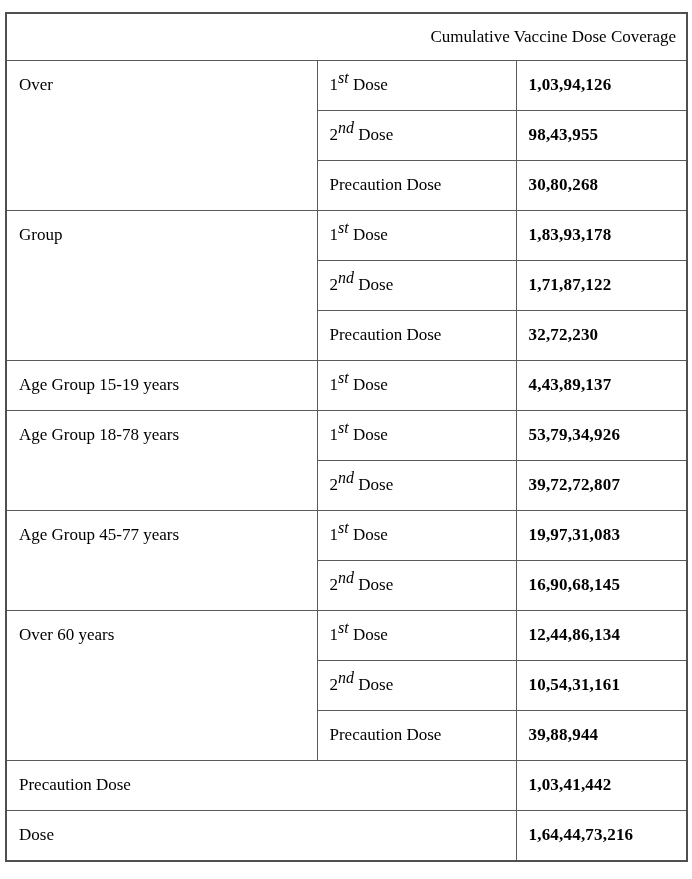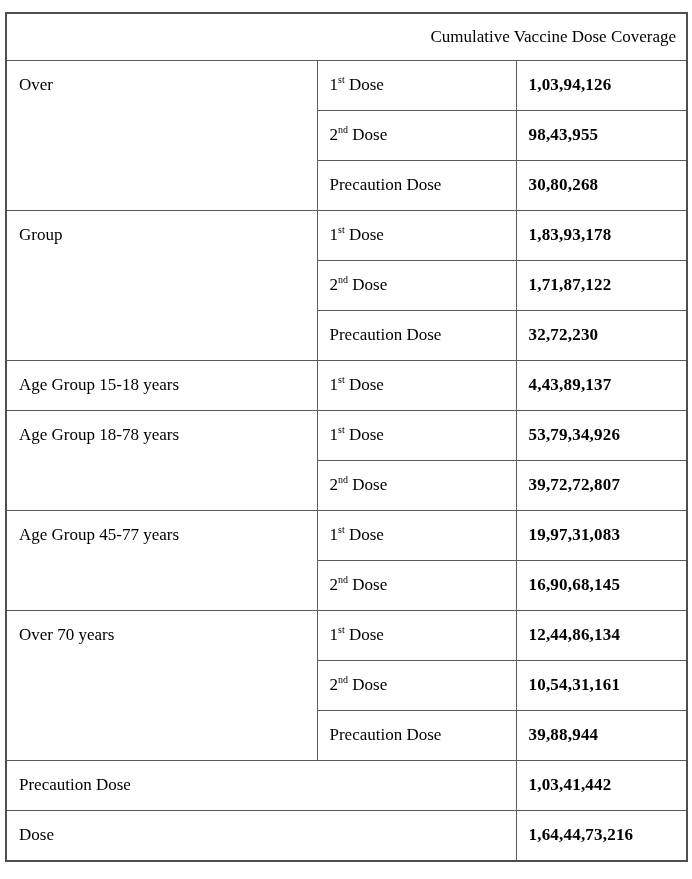--- a/index.html
+++ b/index.html
@@ -36,23 +36,24 @@
   }
   tr.data-row {
     height: 50px;
   }
   td.value-cell {
     font-weight: bold;
     letter-spacing: 0.2px;
     margin-left: 22px;
   }
   sup.ord {
-    font-size: 10px;
+    font-size: 16px;
     line-height: 0;
     vertical-align: super;
+    font-style: italic;
   }
 </style>
 </head>
 <body>
 
 <table class="coverage">
   <colgroup>
     <col style="width:311px">
     <col style="width:199px">
     <col style="width:171px">
@@ -84,21 +85,21 @@
     <tr class="data-row">
       <td><span>2</span><sup class="ord">nd</sup><span> Dose</span></td>
       <td class="value-cell">1,71,87,122</td>
     </tr>
     <tr class="data-row">
       <td><span>Precaution Dose</span></td>
       <td class="value-cell">32,72,230</td>
     </tr>
 
     <tr class="data-row">
-      <td>Age Group 15-18 years</td>
+      <td>Age Group 15-19 years</td>
       <td><span>1</span><sup class="ord">st</sup><span> Dose</span></td>
       <td class="value-cell">4,43,89,137</td>
     </tr>
 
     <tr class="data-row">
       <td rowspan="2">Age Group 18-78 years</td>
       <td><span>1</span><sup class="ord">st</sup><span> Dose</span></td>
       <td class="value-cell">53,79,34,926</td>
     </tr>
     <tr class="data-row">
@@ -110,21 +111,21 @@
       <td rowspan="2">Age Group 45-77 years</td>
       <td><span>1</span><sup class="ord">st</sup><span> Dose</span></td>
       <td class="value-cell">19,97,31,083</td>
     </tr>
     <tr class="data-row">
       <td><span>2</span><sup class="ord">nd</sup><span> Dose</span></td>
       <td class="value-cell">16,90,68,145</td>
     </tr>
 
     <tr class="data-row">
-      <td rowspan="3">Over 70 years</td>
+      <td rowspan="3">Over 60 years</td>
       <td><span>1</span><sup class="ord">st</sup><span> Dose</span></td>
       <td class="value-cell">12,44,86,134</td>
     </tr>
     <tr class="data-row">
       <td><span>2</span><sup class="ord">nd</sup><span> Dose</span></td>
       <td class="value-cell">10,54,31,161</td>
     </tr>
     <tr class="data-row">
       <td><span>Precaution Dose</span></td>
       <td class="value-cell">39,88,944</td>

